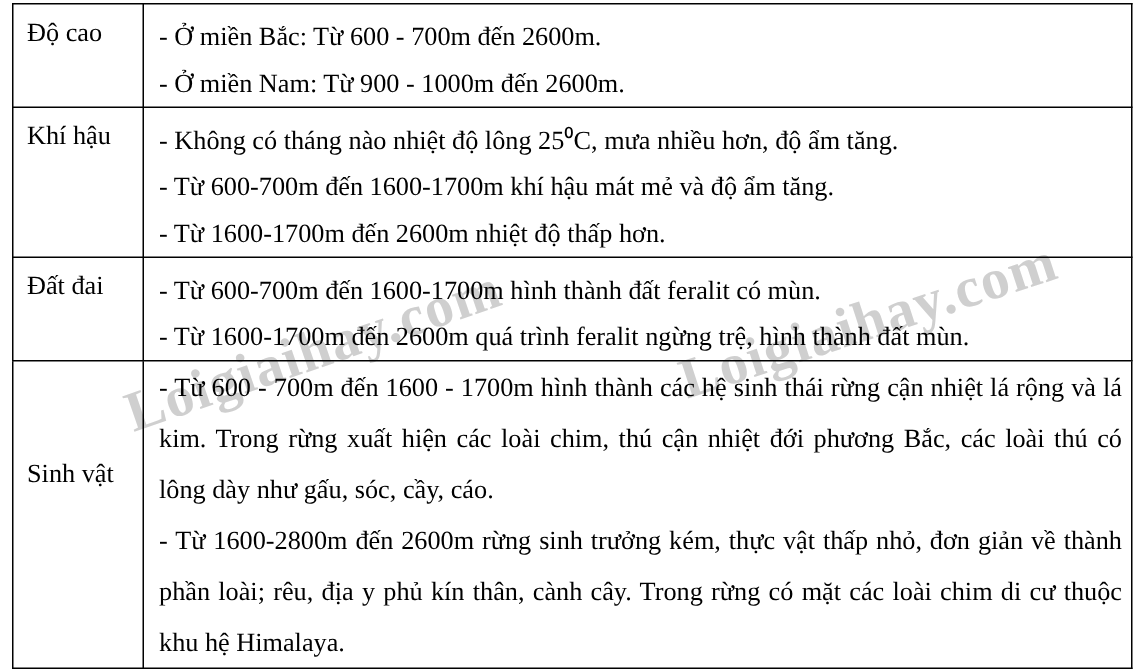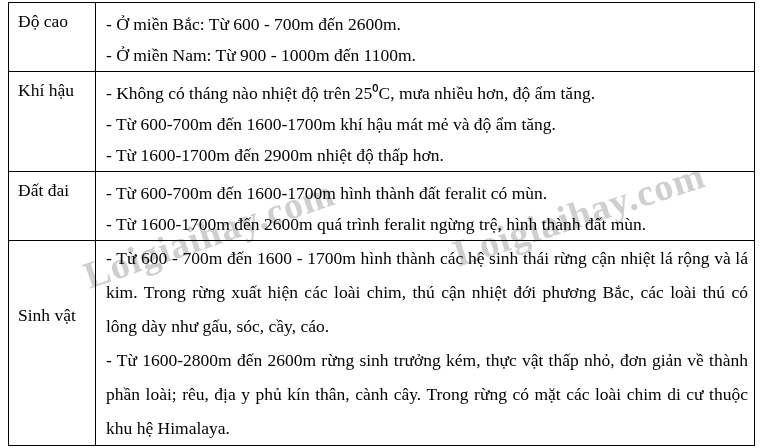--- a/index.html
+++ b/index.html
@@ -96,31 +96,31 @@
     <col style="width:87px">
     <col>
   </colgroup>
   <tbody>
     <tr class="r1">
       <td class="hdr">
         <p>Độ cao</p>
       </td>
       <td class="body">
         <p>- Ở miền Bắc: Từ 600 - 700m đến 2600m.</p>
-        <p>- Ở miền Nam: Từ 900 - 1000m đến 1100m.</p>
+        <p>- Ở miền Nam: Từ 900 - 1000m đến 2600m.</p>
       </td>
     </tr>
     <tr class="r2">
       <td class="hdr">
         <p>Khí hậu</p>
       </td>
       <td class="body">
-        <p>- Không có tháng nào nhiệt độ trên 25⁰C, mưa nhiều hơn, độ ẩm tăng.</p>
+        <p>- Không có tháng nào nhiệt độ lông 25⁰C, mưa nhiều hơn, độ ẩm tăng.</p>
         <p>- Từ 600-700m đến 1600-1700m khí hậu mát mẻ và độ ẩm tăng.</p>
-        <p>- Từ 1600-1700m đến 2900m nhiệt độ thấp hơn.</p>
+        <p>- Từ 1600-1700m đến 2600m nhiệt độ thấp hơn.</p>
       </td>
     </tr>
     <tr class="r3">
       <td class="hdr">
         <p>Đất đai</p>
       </td>
       <td class="body">
         <p>- Từ 600-700m đến 1600-1700m hình thành đất feralit có mùn.</p>
         <p>- Từ 1600-1700m đến 2600m quá trình feralit ngừng trệ, hình thành đất mùn.</p>
       </td>

